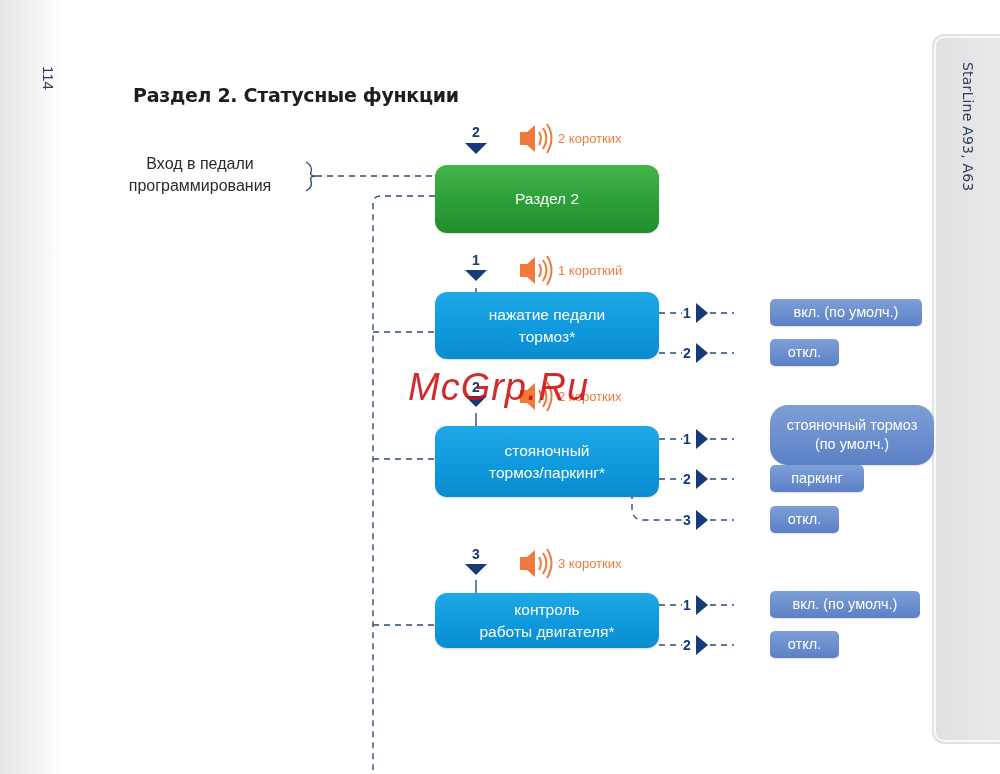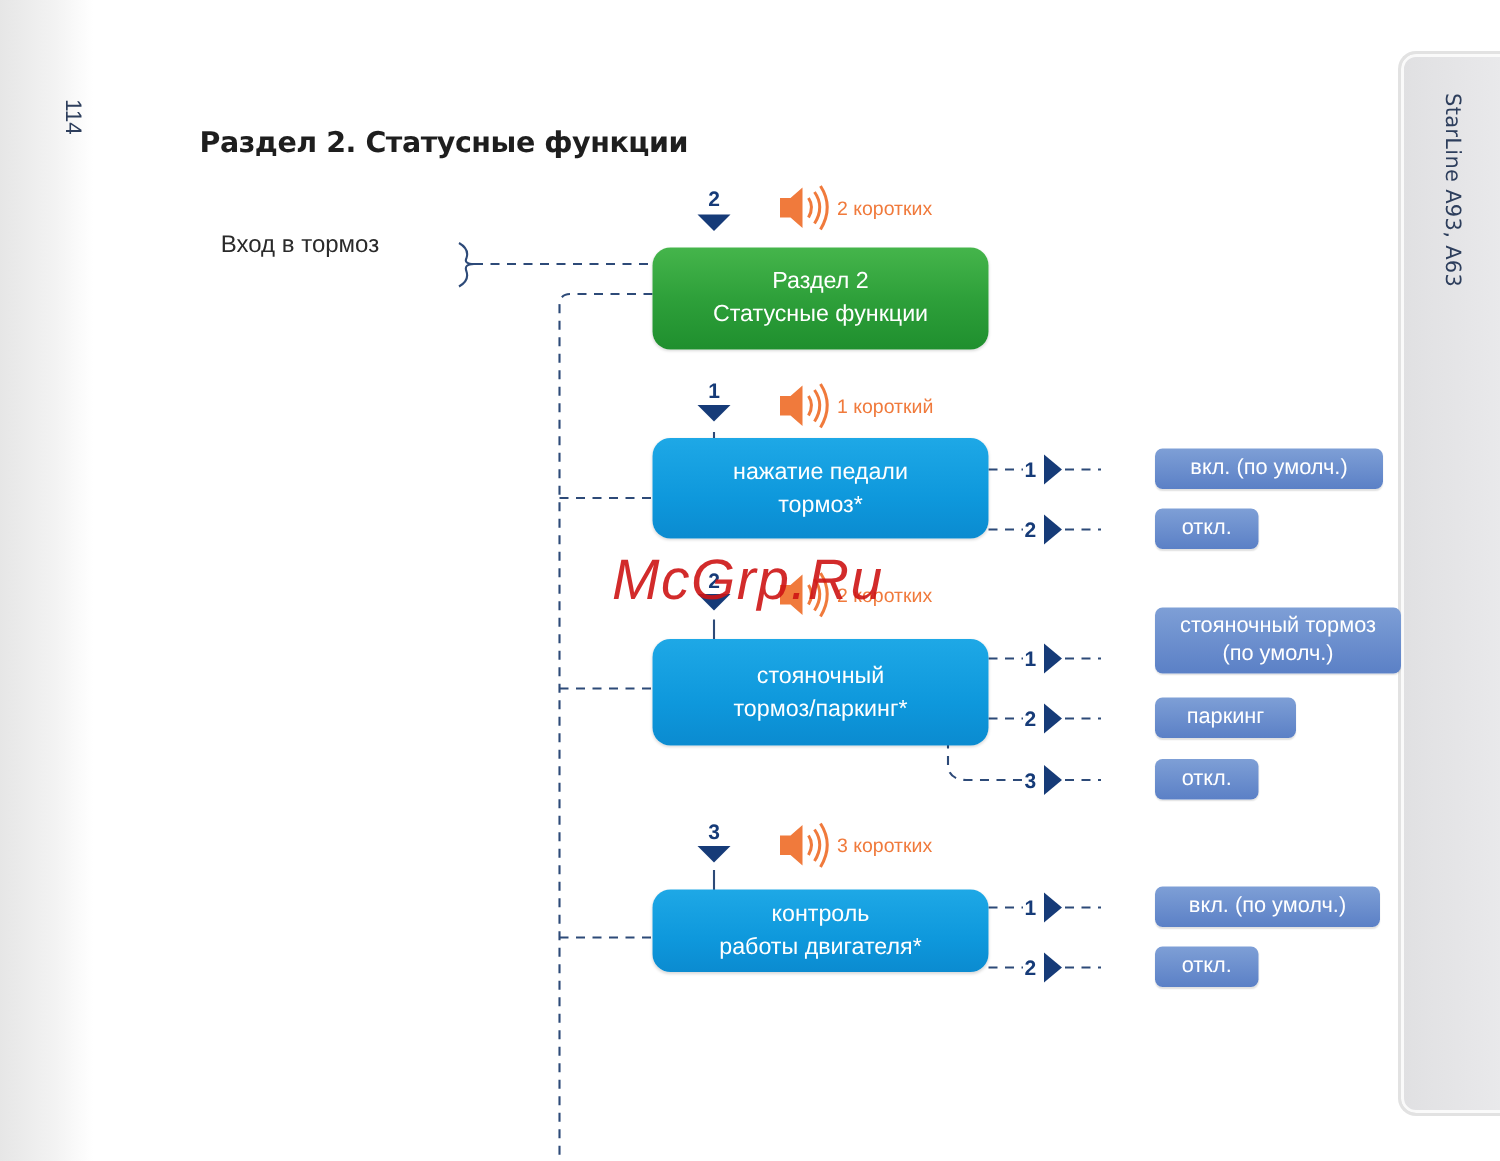--- a/index.html
+++ b/index.html
@@ -52,21 +52,21 @@
   .box.blue {
     background:linear-gradient(to bottom, #1ea8e6 0%, #0e98dc 60%, #0b8bd0 100%);
     box-shadow:0 1px 2px rgba(0,0,0,0.15);
   }
   .opt {
     position:absolute; height:27px; border-radius:5px; color:#fff;
     background:linear-gradient(to bottom, #7e9fd6 0%, #5b80c6 100%);
     font-size:14.5px; display:flex; align-items:center; justify-content:center;
     text-align:center; line-height:19px; box-shadow:0 1px 1px rgba(0,0,0,0.12);margin-left:35px;
   }
-  .opt.tall { height:44px; }
+  .opt.tall { height:60px;border-radius:18px; }
   .step-num {
     position:absolute; font-weight:bold; color:#163b78; font-size:14px;
     width:20px; text-align:center;
   }
   .beep-text { position:absolute; color:#f07a3c; font-size:13px; }
   .opt-num {
     position:absolute; font-weight:bold; color:#163b78; font-size:14px;
   }
   .watermark {
     position:absolute; left:408px; top:366px;
@@ -79,21 +79,22 @@
 
 <div class="left-strip"></div>
 <div class="page-number">114</div>
 
 <div class="right-tab"></div>
 <div class="right-tab-text">StarLine A93, A63</div>
 
 <div class="section-title">Раздел 2. Статусные функции</div>
 
 <div class="entry-label">
-  <div>Вход в тормоз</div>
+  <div>Вход в педали</div>
+  <div>программирования</div>
 </div>
 
 <svg class="diagram" viewBox="0 0 1000 774">
   <g stroke="#2d4a78" stroke-width="1.4" fill="none" stroke-dasharray="6,5">
 
     <line x1="316" y1="176" x2="435" y2="176"></line>
 
     <path d="M435 196 L380 196 Q373 196 373 204 L373 770"></path>
 
     <line x1="373" y1="332" x2="435" y2="332"></line>
@@ -166,21 +167,20 @@
     <path d="M539 557 Q543 563 539 570" stroke="#f07a3c" stroke-width="2" fill="none"></path>
     <path d="M543 553 Q550 563 543 574" stroke="#f07a3c" stroke-width="2" fill="none"></path>
     <path d="M547 549 Q556 563 547 578" stroke="#f07a3c" stroke-width="2" fill="none"></path>
   </g>
 </svg>
 
 <div class="step-num" style="left:466px;top:124px;">2</div>
 <div class="beep-text" style="left:558px;top:131px;">2 коротких</div>
 <div class="box green" style="left:435px;top:165px;width:224px;height:68px;">
   <div>Раздел 2</div>
-  <div>Статусные функции</div>
 </div>
 
 <div class="step-num" style="left:466px;top:252px;">1</div>
 <div class="beep-text" style="left:558px;top:263px;">1 короткий</div>
 <div class="box blue" style="left:435px;top:292px;width:224px;height:67px;">
   <div>нажатие педали</div>
   <div>тормоз*</div>
 </div>
 <div class="opt-num" style="left:683px;top:305px;">1</div>
 <div class="opt" style="left:735px;top:299px;width:152px;">вкл. (по умолч.)</div>

